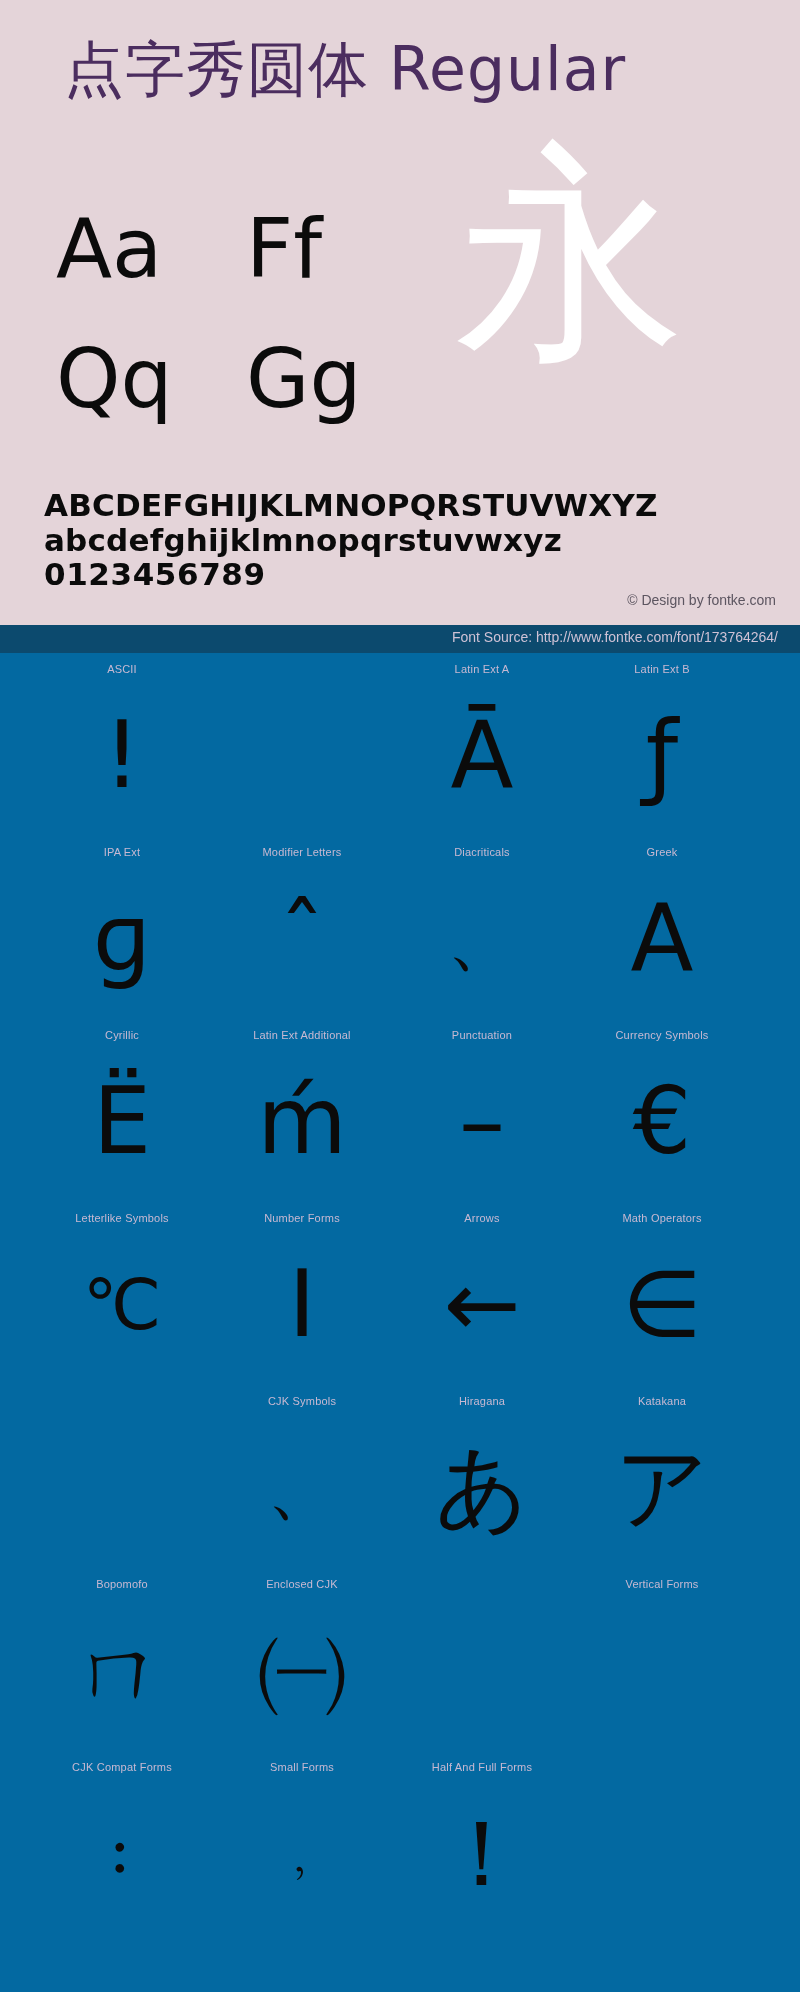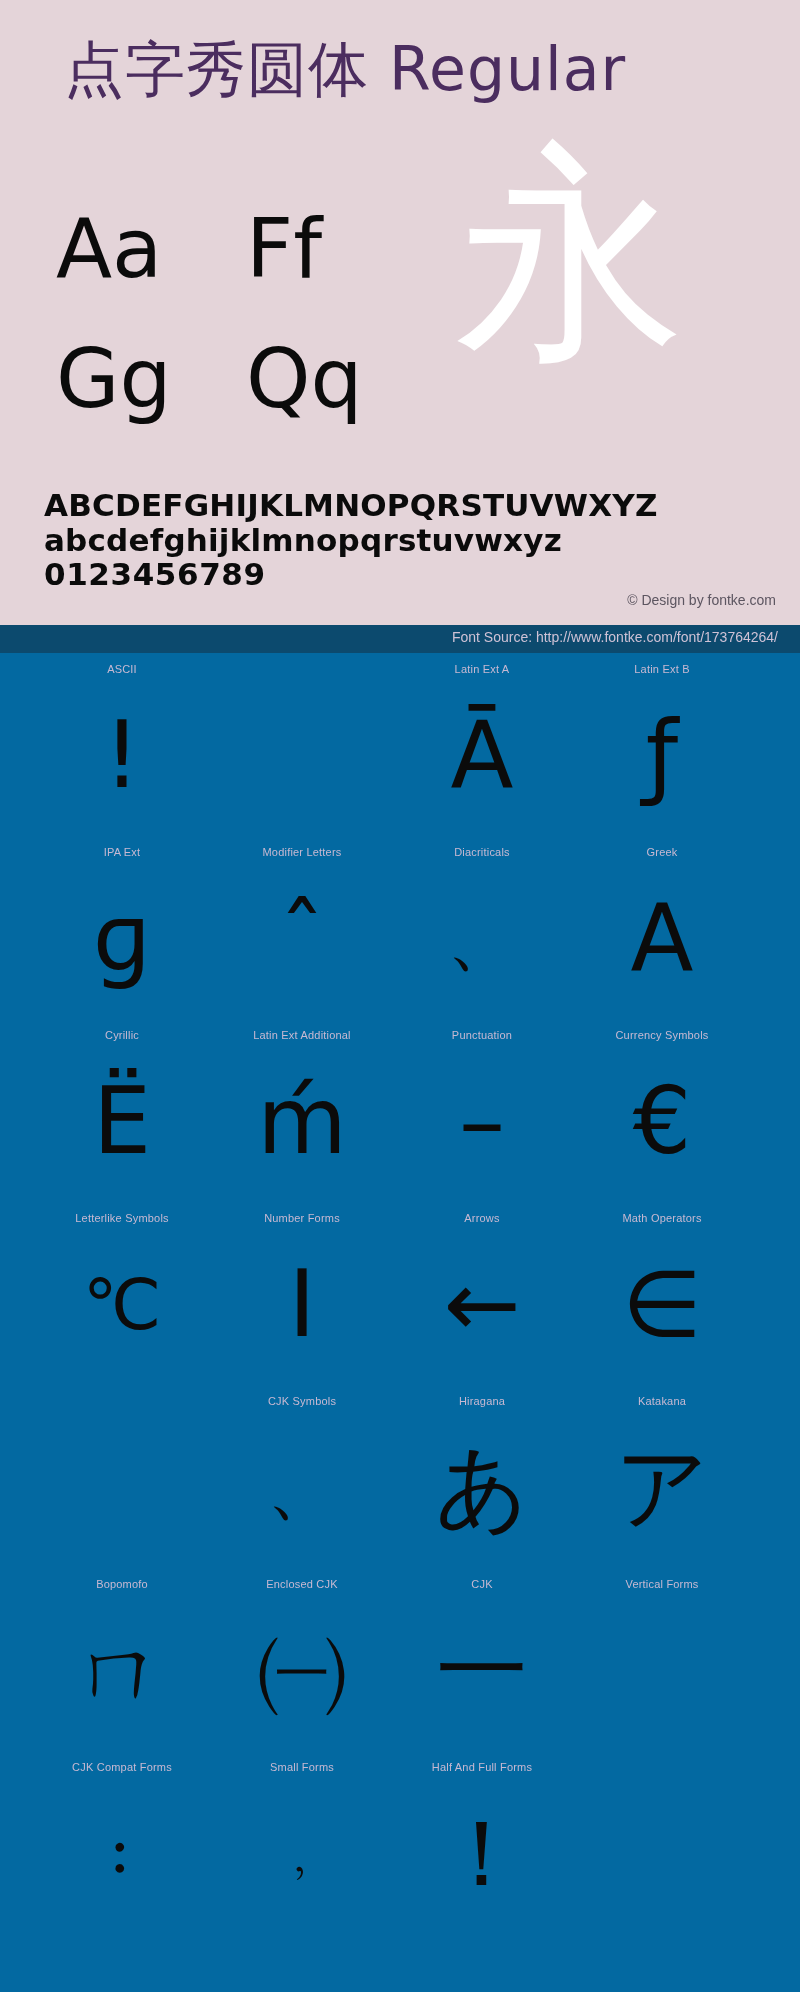--- a/index.html
+++ b/index.html
@@ -156,22 +156,22 @@
   <div class="specimen">
 
     <div class="title">点字秀圆体  Regular</div>
 
     <div class="glyph-pairs">
       <div class="pair-row">
         <div class="pair">Aa</div>
         <div class="pair">Ff</div>
       </div>
       <div class="pair-row">
+        <div class="pair">Qq</div>
         <div class="pair">Gg</div>
-        <div class="pair">Qq</div>
       </div>
     </div>
 
     <div class="big-cjk">永</div>
 
     <div class="alpha-block">
       <div class="alpha-upper">ABCDEFGHIJKLMNOPQRSTUVWXYZ</div>
       <div class="alpha-lower">abcdefghijklmnopqrstuvwxyz</div>
       <div class="alpha-digits">0123456789</div>
     </div>
@@ -268,24 +268,20 @@
       </div>
       <div class="grid-row">
         <div class="grid-cell c0">
           <div class="cell-label">Bopomofo</div>
           <div class="cell-glyph">ㄇ</div>
         </div>
         <div class="grid-cell c1">
           <div class="cell-label">Enclosed CJK</div>
           <div class="cell-glyph">㈠</div>
         </div>
-        <div class="grid-cell c2">
-          <div class="cell-label">CJK</div>
-          <div class="cell-glyph">一</div>
-        </div>
         <div class="grid-cell c3">
           <div class="cell-label">Vertical Forms</div>
           <div class="cell-glyph small">゚</div>
         </div>
       </div>
       <div class="grid-row">
         <div class="grid-cell c0">
           <div class="cell-label">CJK Compat Forms</div>
           <div class="cell-glyph tiny">︰</div>
         </div>

